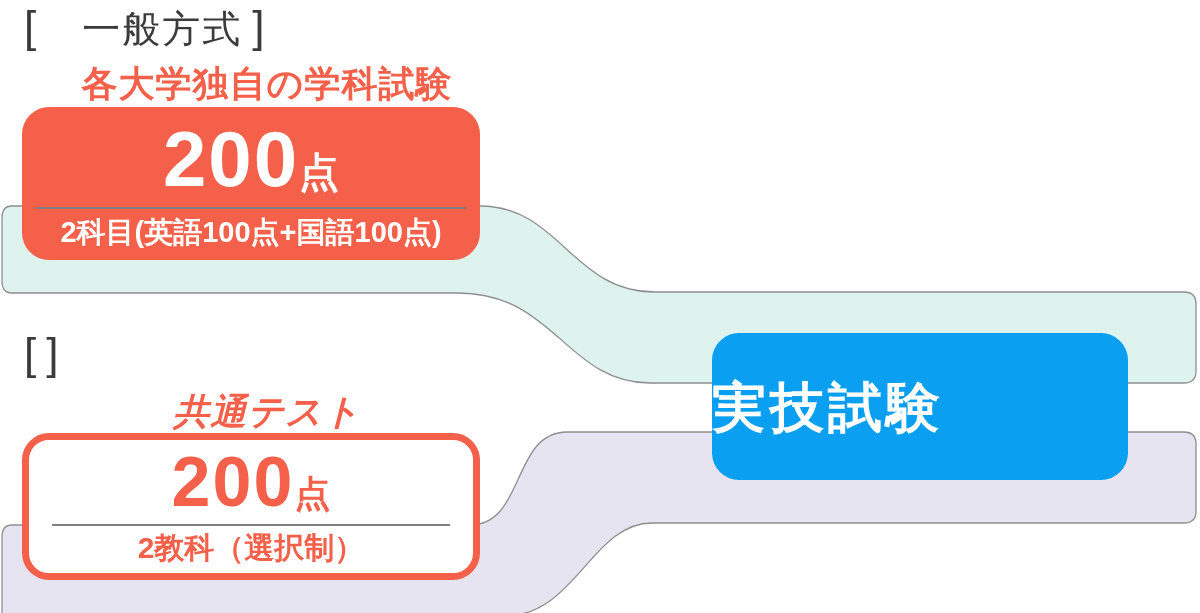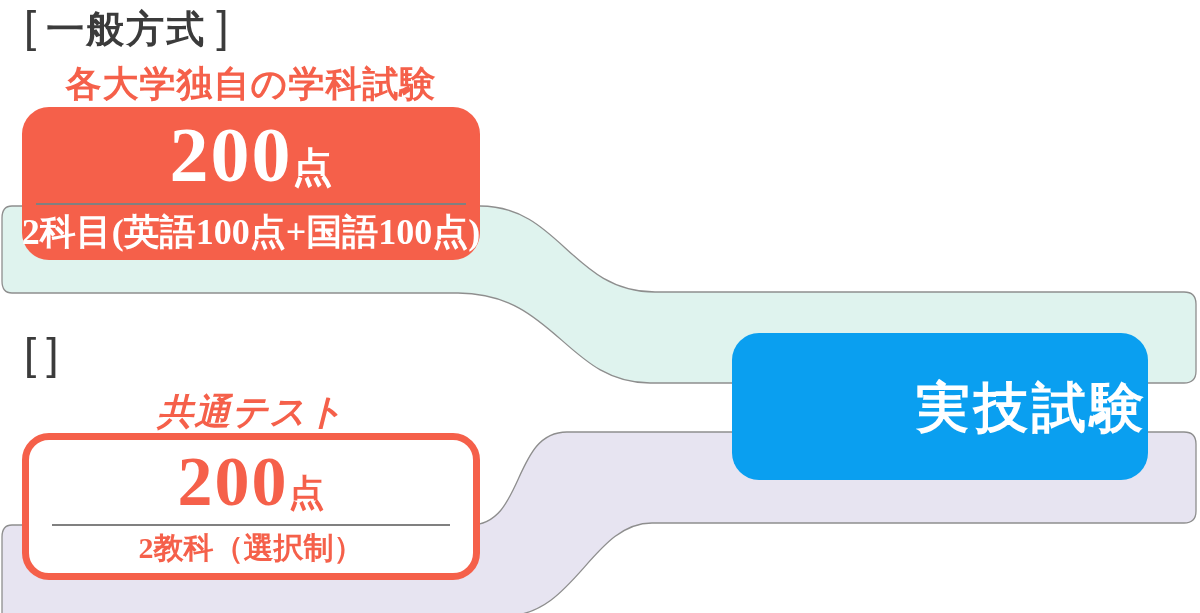--- a/index.html
+++ b/index.html
@@ -32,30 +32,31 @@
     white-space: nowrap;
   }
   .method-heading .bracket {
     font-size: 44px;
     font-weight: 400;
     line-height: 1;
     transform: translateY(-2px);
   }
   .method-heading .heading-text {
     font-size: 38px;
-    font-weight: 700;
+    font-weight: 400;
     letter-spacing: 2px;
     line-height: 1;
+    margin-left: 36px;
   }
   .heading-general { left: 24px; top: 7px; }
   .heading-kyotsu  { left: 24px; top: 334px; }
 
   .exam-label {
     position: absolute;
-    left: 22px;
+    left: 38px;
     width: 458px;
     text-align: center;
     font-size: 36px;
     font-weight: 800;
     letter-spacing: 1px;
     color: #f5604a;
     z-index: 3;
     white-space: nowrap;
   }
   .label-general { top: 60px; }
@@ -67,21 +68,20 @@
     left: 22px;
     width: 458px;
     border-radius: 27px;
     box-sizing: border-box;
     display: flex;
     flex-direction: column;
     align-items: center;
     justify-content: center;
     z-index: 2;
     text-align: center;
-    font-family: Liberation Serif, serif;
   }
   .card-general {
     top: 107px;
     height: 153px;
     background: #f5604a;
     color: #ffffff;
     padding-top: 2px;
   }
   .card-kyotsu {
     top: 433px;
@@ -106,41 +106,40 @@
   }
   .card-kyotsu .score-unit { font-size: 36px; }
   .score-divider {
     border: none;
     border-top: 2px solid currentColor;
     width: 430px;
     margin: 9px 0 7px 0;
   }
   .card-kyotsu .score-divider { width: 398px; margin: 7px 0 5px 0; }
   .score-detail {
-    font-size: 36px;
+    font-size: 29px;
     font-weight: 700;
     line-height: 1.15;
     white-space: nowrap;
   }
   .card-kyotsu .score-detail { font-size: 30px; text-align: center; }
 
   
   .practical-card {
     position: absolute;
     left: 712px;
     top: 333px;
     width: 416px;
     height: 147px;
     background: #0a9ff0;
     border-radius: 27px;
     display: flex;
     align-items: center;
-    justify-content: flex-end;
+    justify-content: flex-start;
     z-index: 2;
-    margin-left: 20px;
   }
   .practical-label {
     color: #ffffff;
     font-size: 54px;
     font-weight: 800;
     letter-spacing: 4px;
     line-height: 1;
     white-space: nowrap;
   }
 </style>

